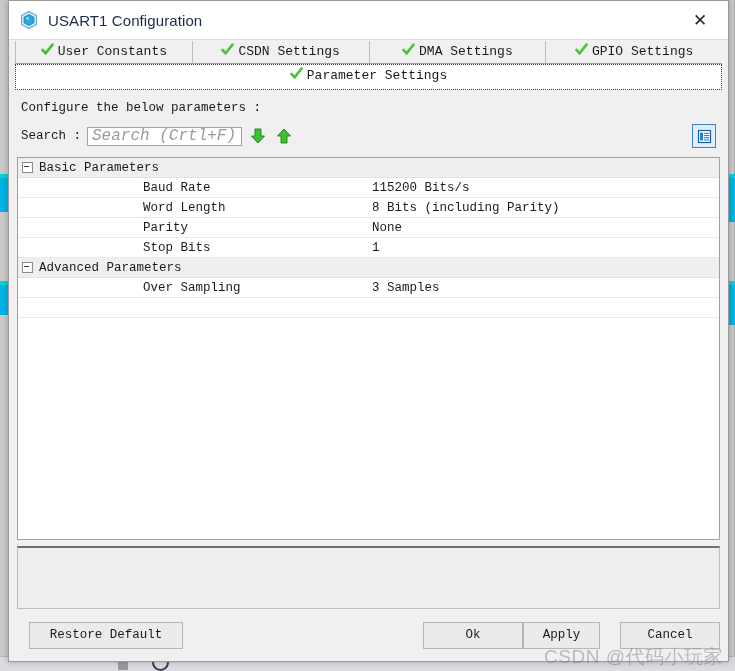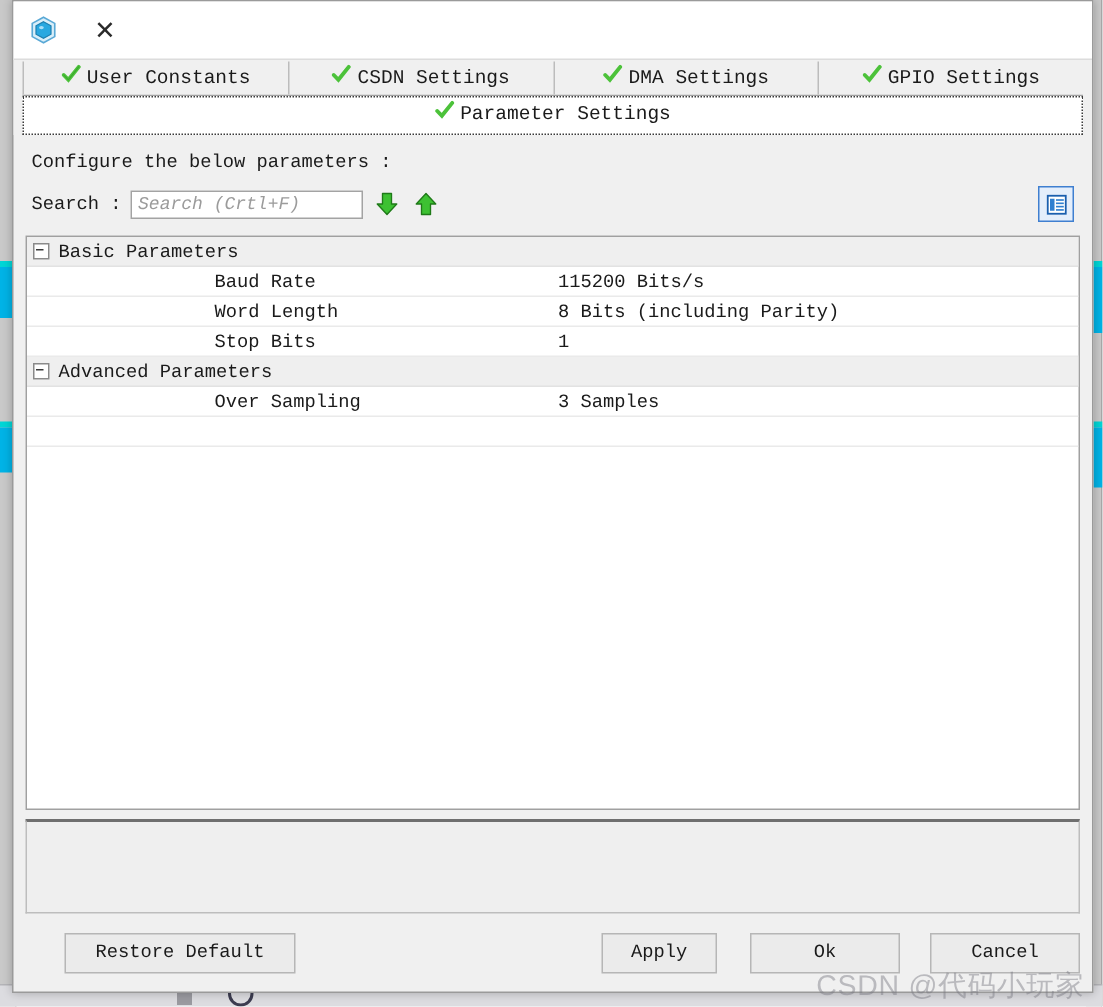--- a/index.html
+++ b/index.html
@@ -60,21 +60,21 @@
   }
   .chk{display:inline-block;margin-right:4px;vertical-align:-1px;}
 
   
   .content{flex:1 1 auto;display:flex;flex-direction:column;padding:0 8px;min-height:0;}
   .configure-line{padding:11px 2px 9px 4px;font-size:12.5px;}
   .searchrow{display:flex;align-items:center;padding:0 2px 9px 4px;}
   .search-label{font-size:12.5px;margin-right:6px;}
   .search-input{
     width:155px;height:19px;border:1px solid #a3a3a3;background:#fff;
-    font-family:"Liberation Mono",monospace;font-size:12px;color:#9b9b9b;
+    font-family:"Liberation Mono",monospace;font-size:16px;color:#9b9b9b;
     font-style:italic;padding:0 4px;box-sizing:border-box;
   }
   .search-input::placeholder{color:#9b9b9b;font-style:italic;}
   .arrow-btn{width:20px;height:20px;margin-left:6px;position:relative;cursor:default;}
   .spacer{flex:1 1 auto;}
   .view-btn{
     width:22px;height:22px;border:1px solid #3f7fd0;background:#e4eefb;
     display:flex;align-items:center;justify-content:center;margin-right:2px;
   }
 
@@ -109,21 +109,21 @@
 
   
   .footer{
     flex:0 0 auto;height:52px;display:flex;align-items:center;padding:0 8px;position:relative;
   }
   .btn{
     background:#ebebeb;border:1px solid #b6b6b6;
     font-family:"Liberation Mono",monospace;font-size:12.5px;color:#1a1a1a;
     height:25px;display:flex;align-items:center;justify-content:center;cursor:default;
   }
-  .btn-restore{width:152px;margin-left:26px;}
+  .btn-restore{width:152px;margin-left:12px;}
   .btn-apply{width:75px;}
   .btn-ok{width:98px;margin-left:22px;}
   .btn-cancel{width:98px;margin-left:20px;}
 
   
   .watermark{
     position:absolute;right:12px;bottom:1px;
     font-family:"Liberation Sans","DejaVu Sans",sans-serif;
     font-size:19px;color:rgba(120,120,128,.45);
     letter-spacing:.5px;pointer-events:none;white-space:nowrap;
@@ -155,20 +155,21 @@
 <div id="dialog">
 
   <div class="titlebar">
     <span class="title-icon">
       <svg width="20" height="20" viewBox="0 0 20 20">
         <polygon points="10,1.5 17.5,5.6 17.5,14.4 10,18.5 2.5,14.4 2.5,5.6" fill="#d9eef9" stroke="#5aa9d6" stroke-width="1.1"></polygon>
         <polygon points="10,4.5 15,7.2 15,12.8 10,15.5 5,12.8 5,7.2" fill="#29a8e0" stroke="#1b7fb0" stroke-width=".8"></polygon>
         <ellipse cx="8.6" cy="8.4" rx="1.6" ry="1.1" fill="#bfe8fa" opacity=".85"></ellipse>
       </svg>
     </span>
+    <span class="title-text">USART1 Configuration</span>
     <span class="close-btn">✕</span>
   </div>
 
   <div class="tabbar">
     <div class="tabrow row1">
       <div class="tab">
         <span class="chk">
           <svg width="13" height="13" viewBox="0 0 13 13">
               <path d="M1.5 7 L4.6 10.2 L11.5 1.6" fill="none" stroke="#4cc23a" stroke-width="2.6" stroke-linecap="round"></path>
               <path d="M1.5 7 L4.6 10.2 L11.5 1.6" fill="none" stroke="#2f9624" stroke-width=".7" stroke-linecap="round" opacity=".6"></path>
@@ -262,20 +263,28 @@
           <tr>
             <td class="c-name">
               <div class="pname">Word Length</div>
             </td>
             <td>
               <div class="pval">8 Bits (including Parity)</div>
             </td>
           </tr>
           <tr>
             <td class="c-name">
+              <div class="pname">Parity</div>
+            </td>
+            <td>
+              <div class="pval">None</div>
+            </td>
+          </tr>
+          <tr>
+            <td class="c-name">
               <div class="pname">Stop Bits</div>
             </td>
             <td>
               <div class="pval">1</div>
             </td>
           </tr>
 
           <tr class="group">
             <td class="c-name">
               <div class="grp-inner">
@@ -302,19 +311,19 @@
         </tbody>
       </table>
     </div>
 
     <div class="desc-panel"></div>
   </div>
 
   <div class="footer">
     <div class="btn btn-restore">Restore Default</div>
     <span class="spacer"></span>
+    <div class="btn btn-ok">Ok</div>
     <div class="btn btn-apply">Apply</div>
-    <div class="btn btn-ok">Ok</div>
     <div class="btn btn-cancel">Cancel</div>
   </div>
 </div>
 
 <div class="watermark">CSDN @代码小玩家</div>
 
 </body></html>

